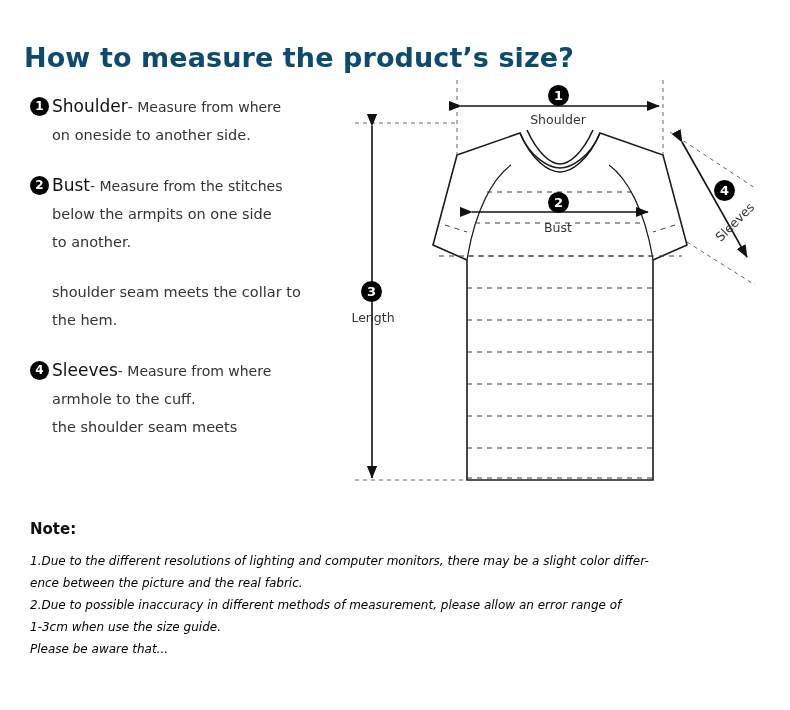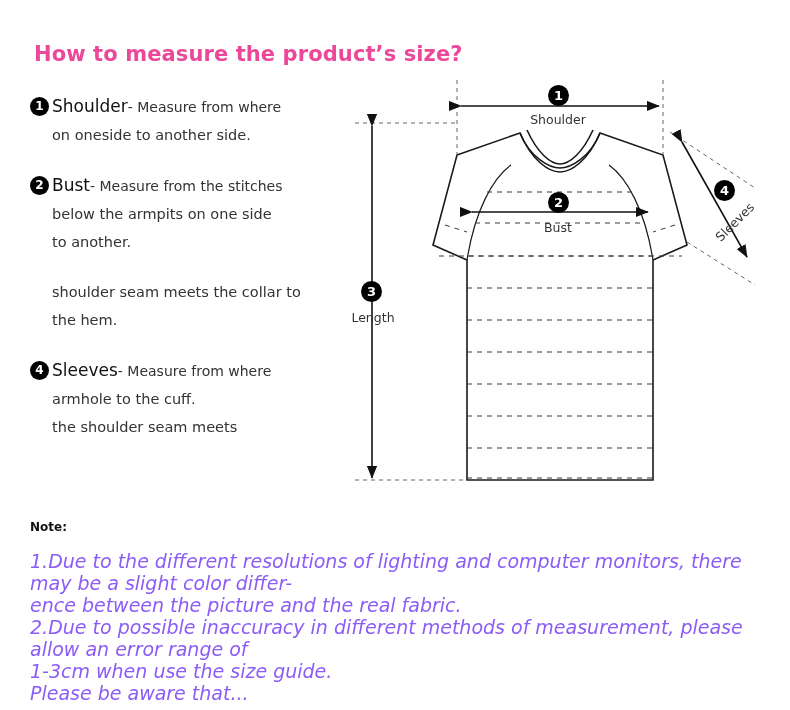--- a/index.html
+++ b/index.html
@@ -16,26 +16,26 @@
     overflow: hidden;
   }
   .page {
     position: absolute;
     left: 0; top: 0;
     width: 790px;
     height: 710px;
   }
   #title {
     position: absolute;
-    left: 34px;
+    left: 24px;
     top: 42px;
-    font-size: 21px;
+    font-size: 27px;
     font-weight: bold;
     letter-spacing: 0.1px;
-    color: #ec4899;
+    color: #0c4a6e;
   }
   .steps {
     position: absolute;
     left: 30px;
     top: 92px;
     width: 320px;
   }
   .step {
     position: relative;
     margin-bottom: 22px;
@@ -69,33 +69,33 @@
   .step-rest {
     font-size: 14.5px;
     color: #333;
     line-height: 28px;
     margin-left: 22px;
   }
   #note-head {
     position: absolute;
     left: 30px;
     top: 520px;
-    font-size: 12px;
+    font-size: 15px;
     font-weight: bold;
     color: #111;
   }
   .notes {
     position: absolute;
     left: 30px;
     top: 550px;
     width: 735px;
-    font-size: 19px;
+    font-size: 12px;
     font-style: italic;
     line-height: 22px;
-    color: #8b5cf6;
+    color: #000000;
   }
   .note-line { white-space: pre-wrap; }
 
   #diagram {
     position: absolute;
     left: 335px;
     top: 60px;
     width: 440px;
     height: 445px;
   }

